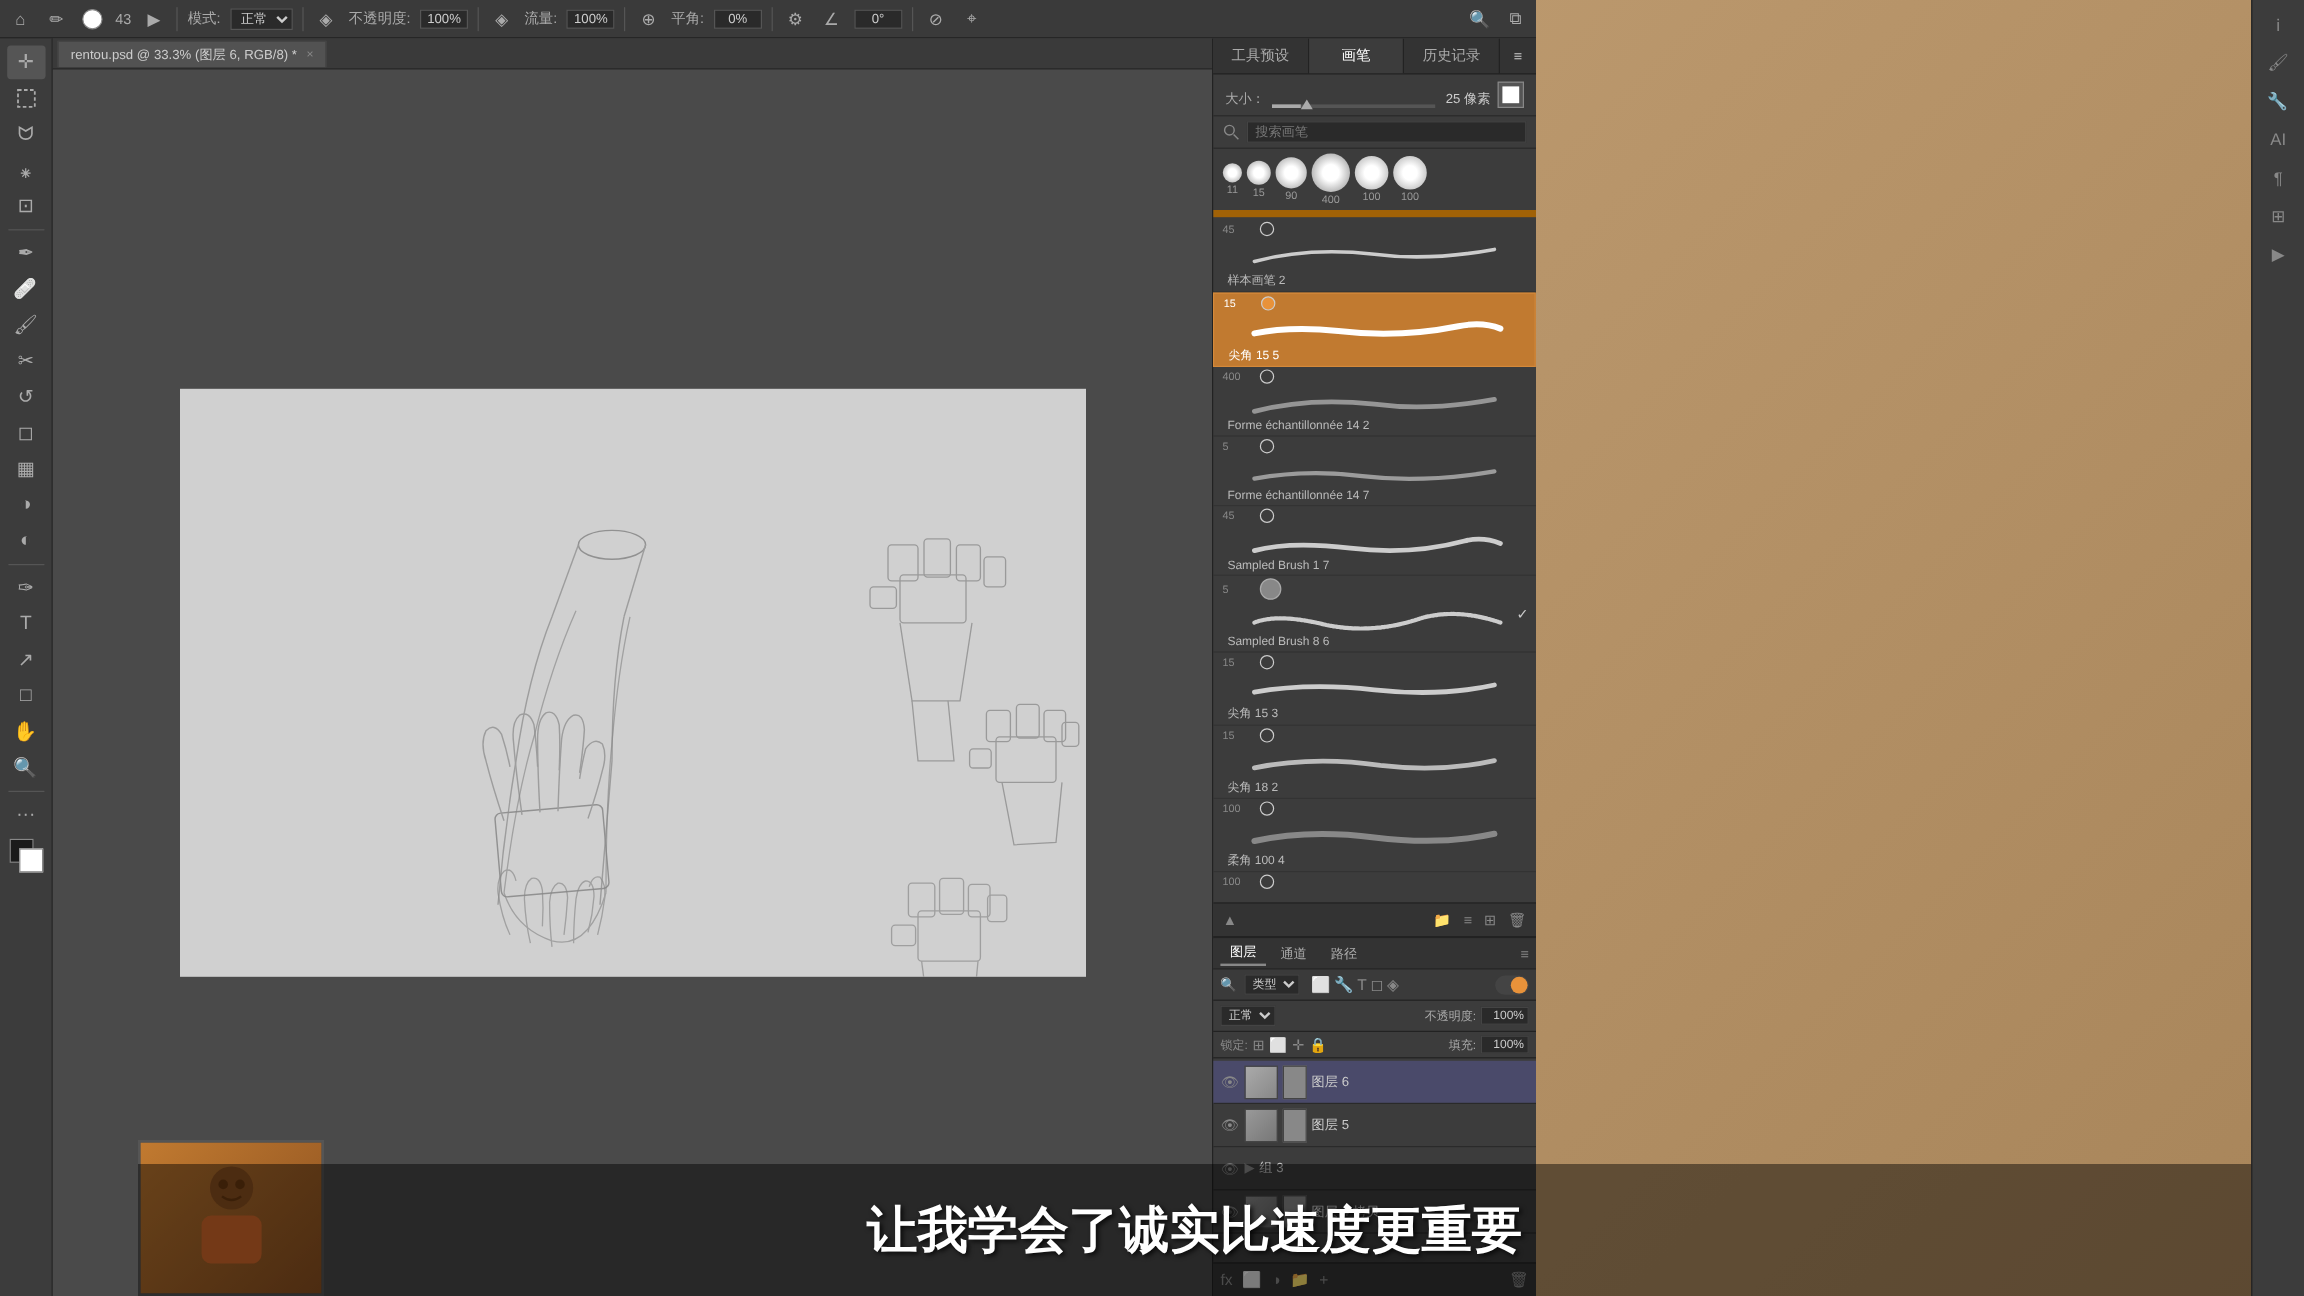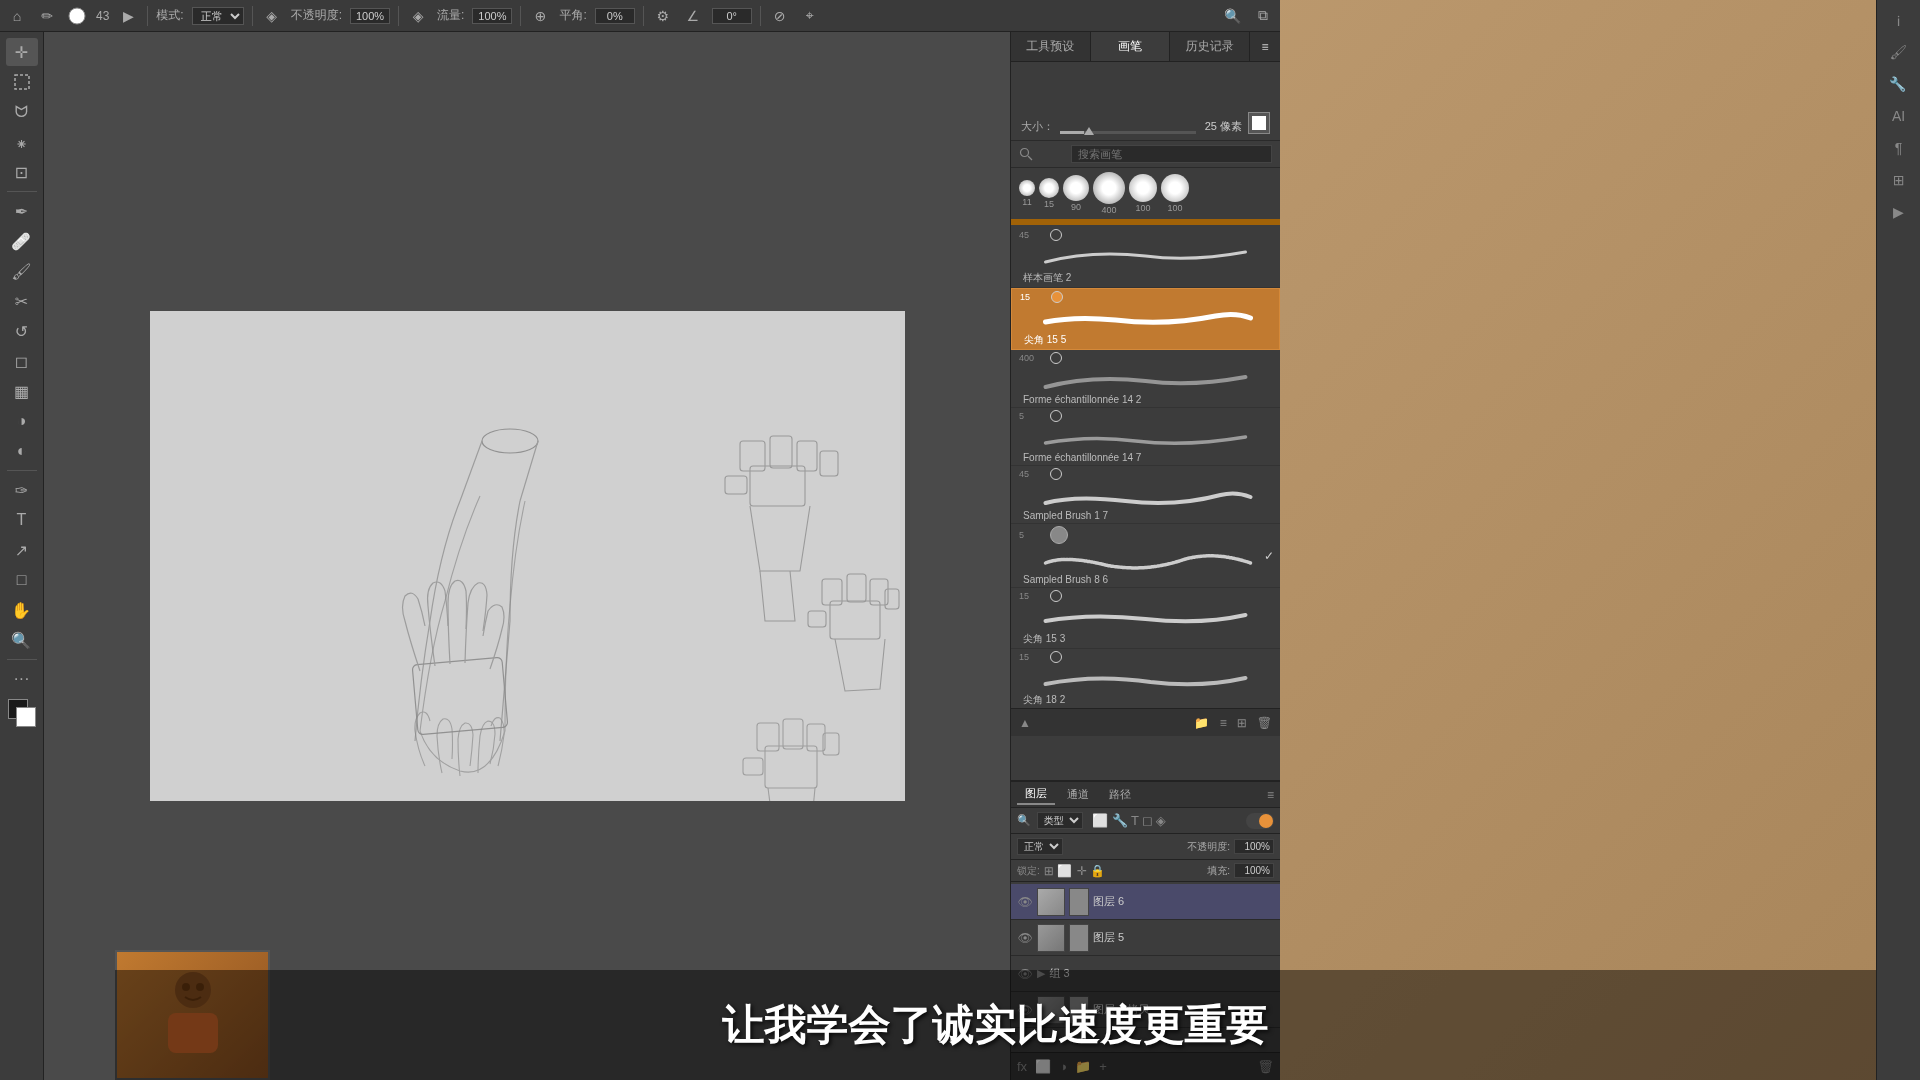--- a/index.html
+++ b/index.html
@@ -185,21 +185,20 @@
     }
 
     
     .right-panel {
       width: 270px;
       background: #3c3c3c;
       border-left: 1px solid #222;
       display: flex;
       flex-direction: column;
       flex-shrink: 0;
-      gap: 44px;
     }
 
     
     .right-panel-tabs {
       height: 30px;
       background: #333;
       display: flex;
       align-items: center;
       border-bottom: 1px solid #222;
       flex-shrink: 0;
@@ -260,21 +259,20 @@
       flex-shrink: 0;
     }
 
     .brush-search input {
       flex: 1;
       background: #2a2a2a;
       border: 1px solid #444;
       color: #ccc;
       font-size: 11px;
       padding: 2px 6px;
-      margin-left: 32px;
     }
 
     
     .brush-presets-row {
       display: flex;
       align-items: center;
       padding: 4px 8px;
       gap: 4px;
       border-bottom: 6px solid #a16207;
       flex-shrink: 0;
@@ -580,20 +578,26 @@
       <div class="left-tool">···</div>
 
       <div style="position:relative;width:28px;height:28px;margin-top:4px;">
         <div style="position:absolute;top:0;left:0;width:20px;height:20px;background:#1a1a1a;border:1px solid #888;"></div>
         <div style="position:absolute;bottom:0;right:0;width:20px;height:20px;background:#fff;border:1px solid #888;"></div>
       </div>
     </div>
 
     <div class="canvas-area">
 
+      <div class="canvas-tab-bar">
+        <div class="canvas-tab">
+          <span>rentou.psd @ 33.3% (图层 6, RGB/8) *</span>
+          <span class="tab-close">×</span>
+        </div>
+      </div>
 
       <div class="canvas-viewport">
         <div class="drawing-canvas">
           
           <svg class="sketch-svg" viewBox="0 0 755 490" xmlns="http://www.w3.org/2000/svg">
 
             <g stroke="#888" stroke-width="1.2" fill="none" opacity="0.7">
 
               <ellipse cx="360" cy="130" rx="28" ry="12" stroke="#777"></ellipse>
               <line x1="332" y1="130" x2="310" y2="190"></line>

